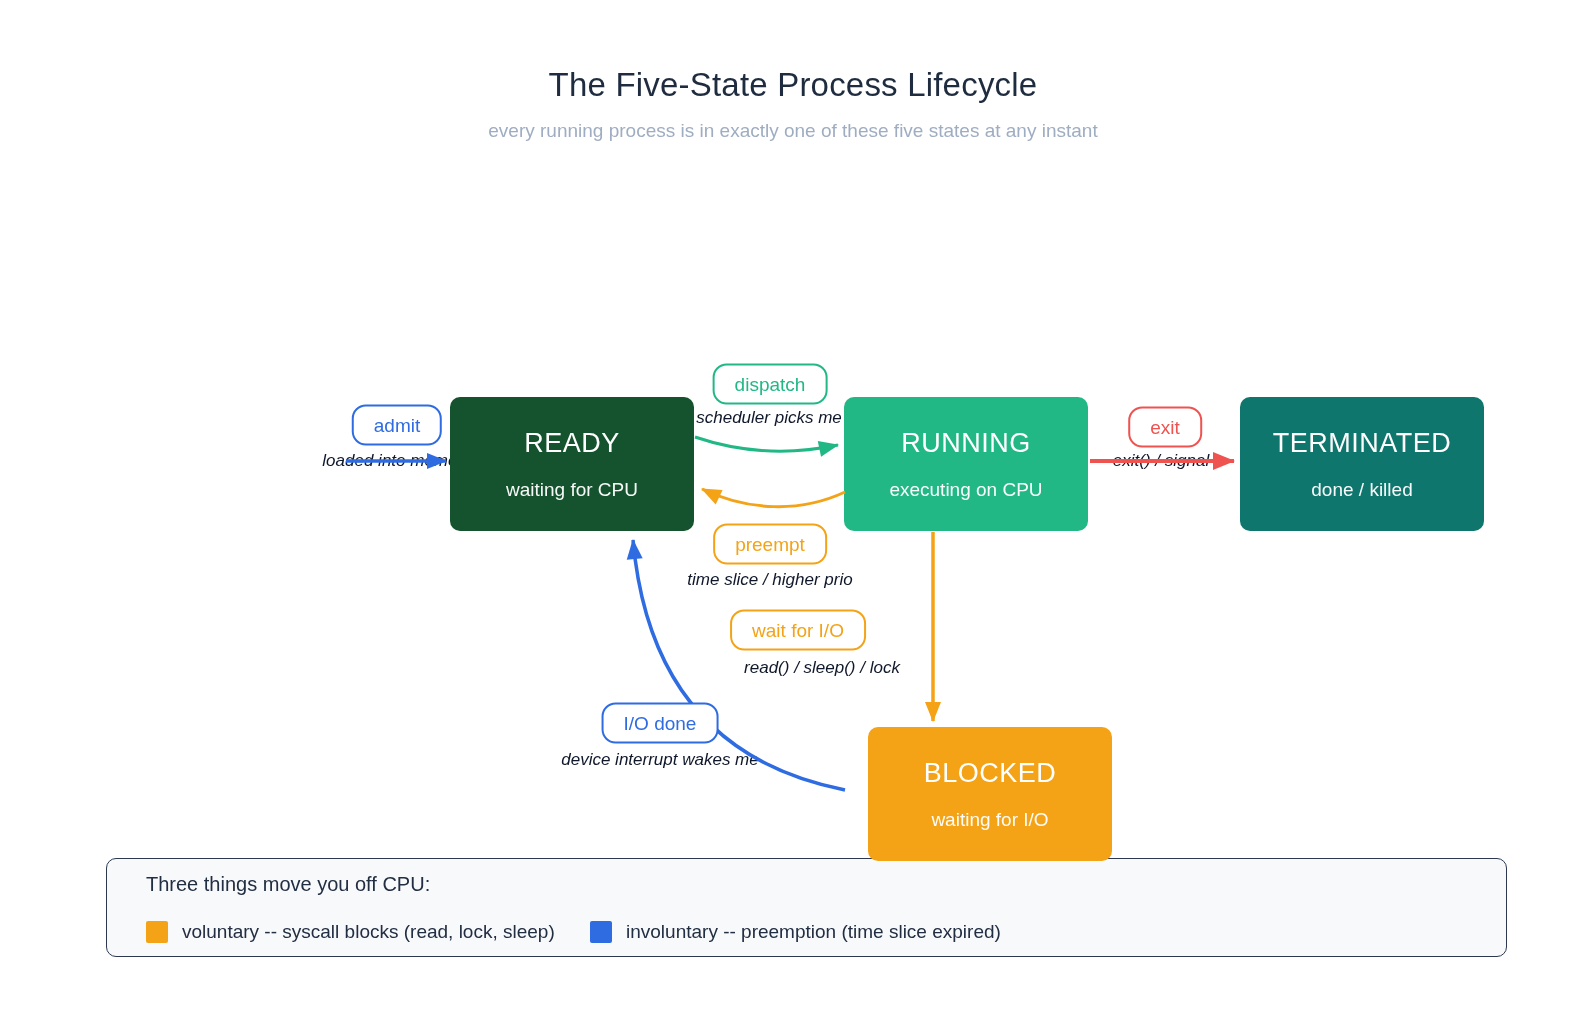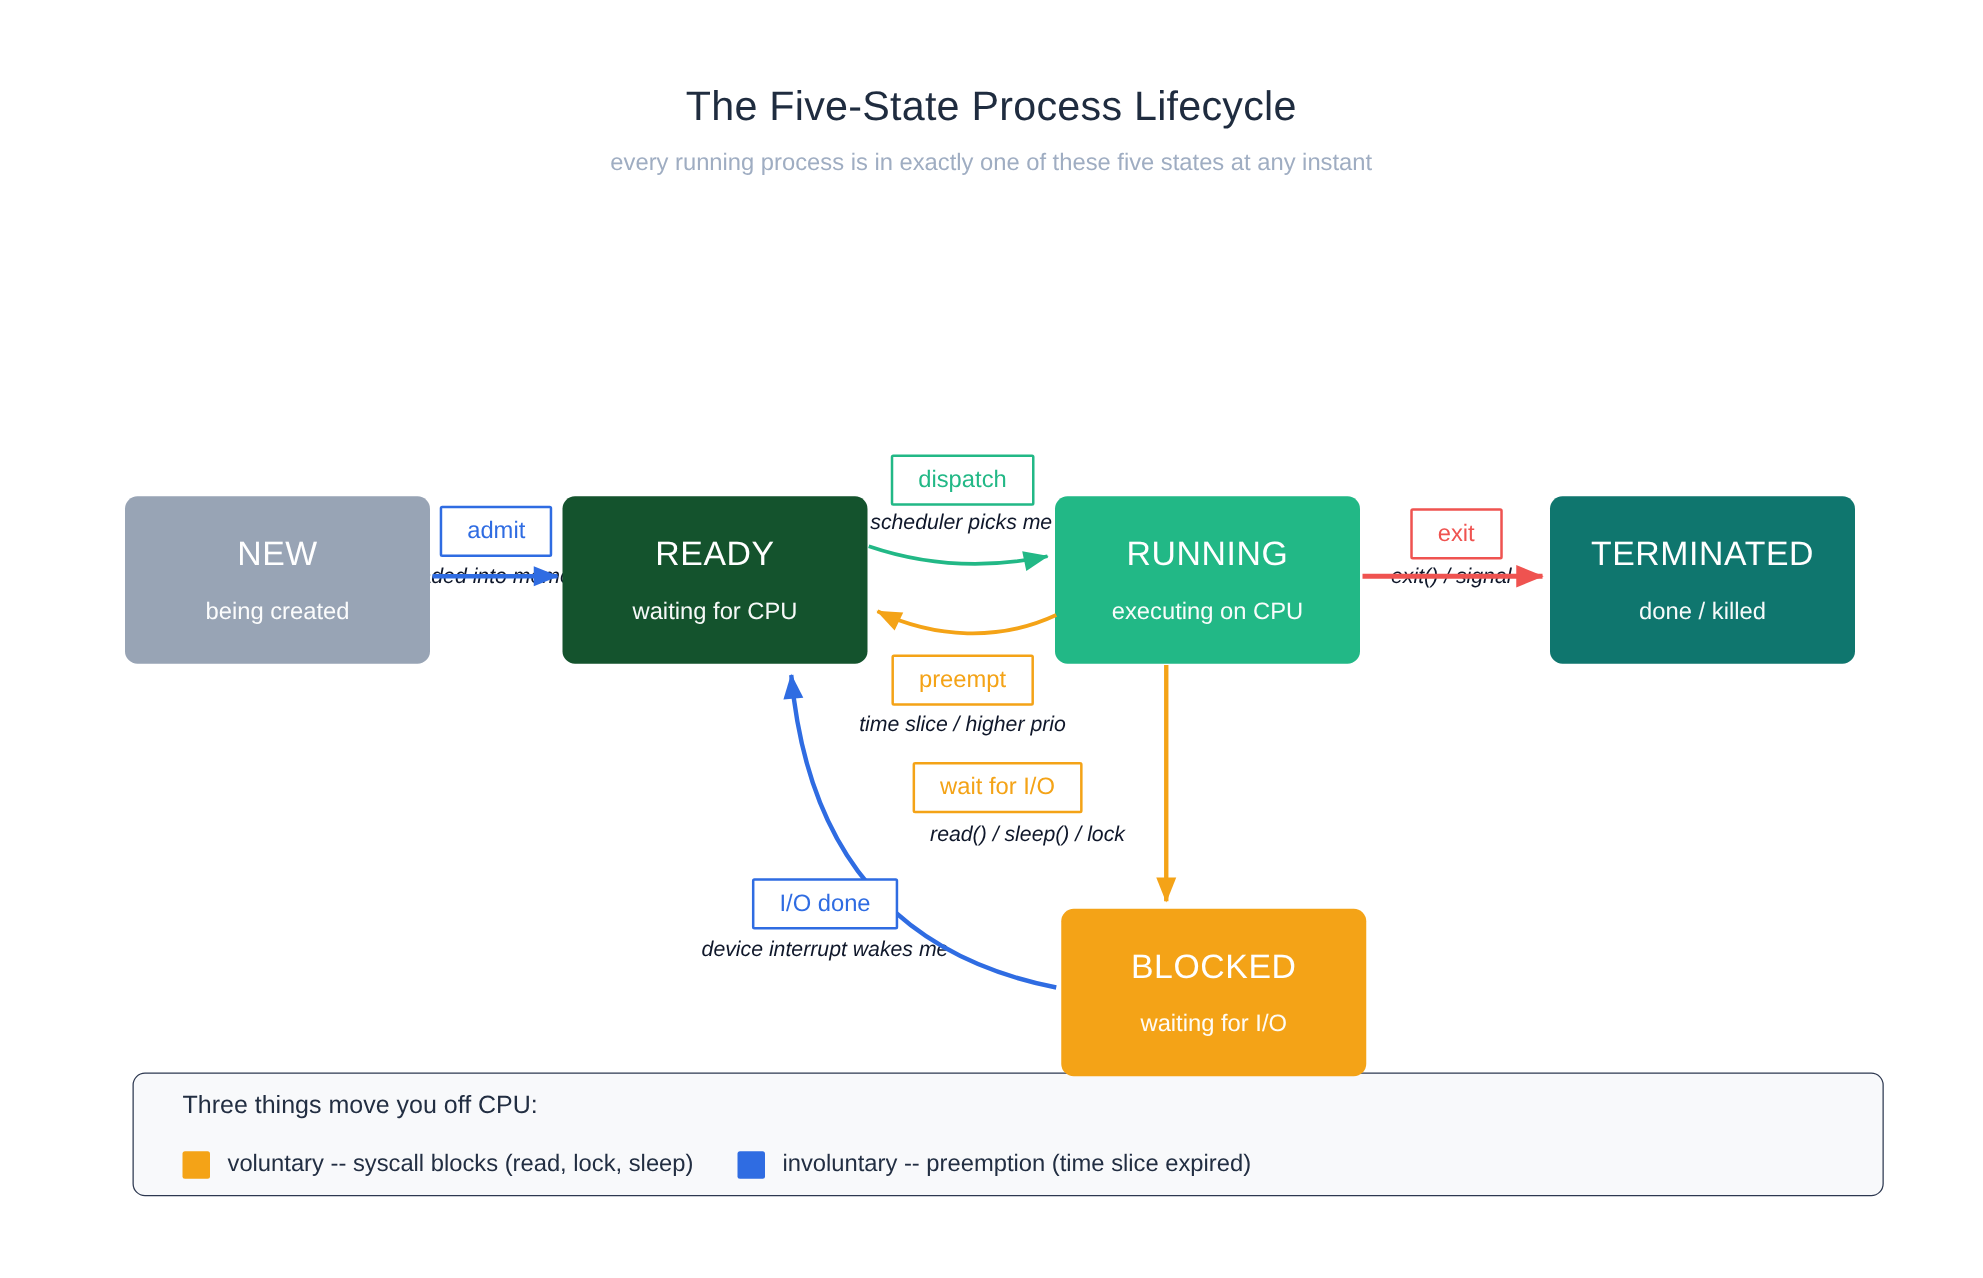--- a/index.html
+++ b/index.html
@@ -21,21 +21,21 @@
     gap:20px;color:#ffffff;text-align:center;
   }
   .state .name{font-size:27px;letter-spacing:.5px;}
   .state .desc{font-size:19px;opacity:.97;}
   .sublabel{
     position:absolute;transform:translate(-50%,-50%);white-space:nowrap;
     font-size:17px;color:#0f172a;font-style:italic;
   }
   .tlabel{
     position:absolute;transform:translate(-50%,-50%);white-space:nowrap;
-    background:#ffffff;border:2px solid;border-radius:2px;
+    background:#ffffff;border:2px solid;border-radius:14px;
     padding:9px 20px;font-size:19px;line-height:1;
   }
   .t-blue{color:#2f6ce2;border-color:#2f6ce2;}
   .t-green{color:#22b886;border-color:#22b886;}
   .t-orange{color:#f4a317;border-color:#f4a317;}
   .t-red{color:#ef5350;border-color:#ef5350;}
   .arrows{position:absolute;left:0;top:0;pointer-events:none;}
   .legend{
     position:absolute;left:106px;top:858px;width:1401px;height:99px;
     background:#f8f9fb;border:1.5px solid #2d3850;border-radius:10px;
@@ -70,37 +70,33 @@
     <div class="legend-item" style="left:39px">
       <span class="swatch" style="background-color: rgb(244, 163, 23);"></span>
       <span>voluntary -- syscall blocks (read, lock, sleep)</span>
     </div>
     <div class="legend-item" style="left:483px">
       <span class="swatch" style="background-color: rgb(47, 108, 226);"></span>
       <span>involuntary -- preemption (time slice expired)</span>
     </div>
   </div>
 
-  <div class="state" style="left: 100px; top: 397px; background-color: rgb(152, 164, 181);">
-    <div class="name">NEW</div>
-    <div class="desc">being created</div>
-  </div>
   <div class="state" style="left: 450px; top: 397px; background-color: #14532d;">
     <div class="name">READY</div>
     <div class="desc">waiting for CPU</div>
   </div>
   <div class="state" style="left: 844px; top: 397px; background-color: rgb(34, 184, 134);">
     <div class="name">RUNNING</div>
     <div class="desc">executing on CPU</div>
   </div>
   <div class="state" style="left: 1240px; top: 397px; background-color: #0f766e;">
     <div class="name">TERMINATED</div>
     <div class="desc">done / killed</div>
   </div>
-  <div class="state" style="left: 849px; top: 727px; background-color: rgb(244, 163, 23);">
+  <div class="state" style="left: 868px; top: 727px; background-color: rgb(244, 163, 23);">
     <div class="name">BLOCKED</div>
     <div class="desc">waiting for I/O</div>
   </div>
 
   <svg class="arrows" width="1586" height="1022" viewBox="0 0 1586 1022">
     <defs>
       <marker id="ah-blue" markerUnits="userSpaceOnUse" markerWidth="22" markerHeight="18" refX="20" refY="9" orient="auto">
         <path d="M1,1 L21,9 L1,17 Z" fill="#2f6ce2"></path>
       </marker>
       <marker id="ah-green" markerUnits="userSpaceOnUse" markerWidth="22" markerHeight="18" refX="20" refY="9" orient="auto">

